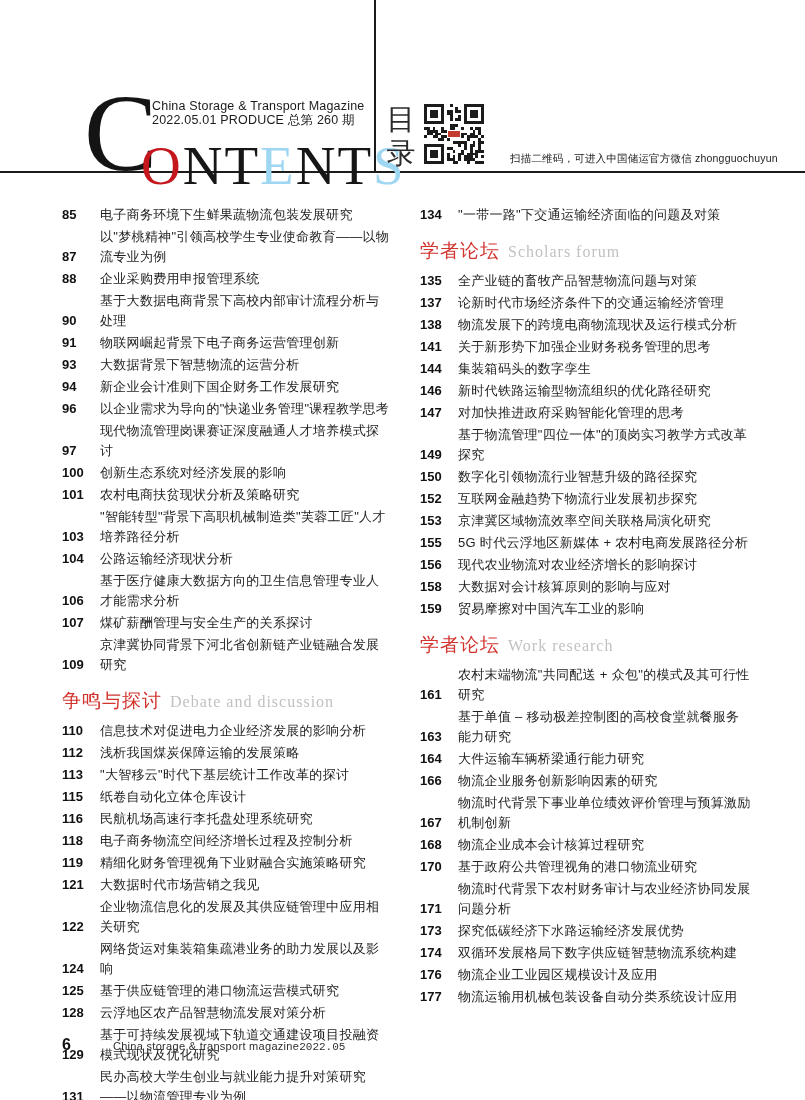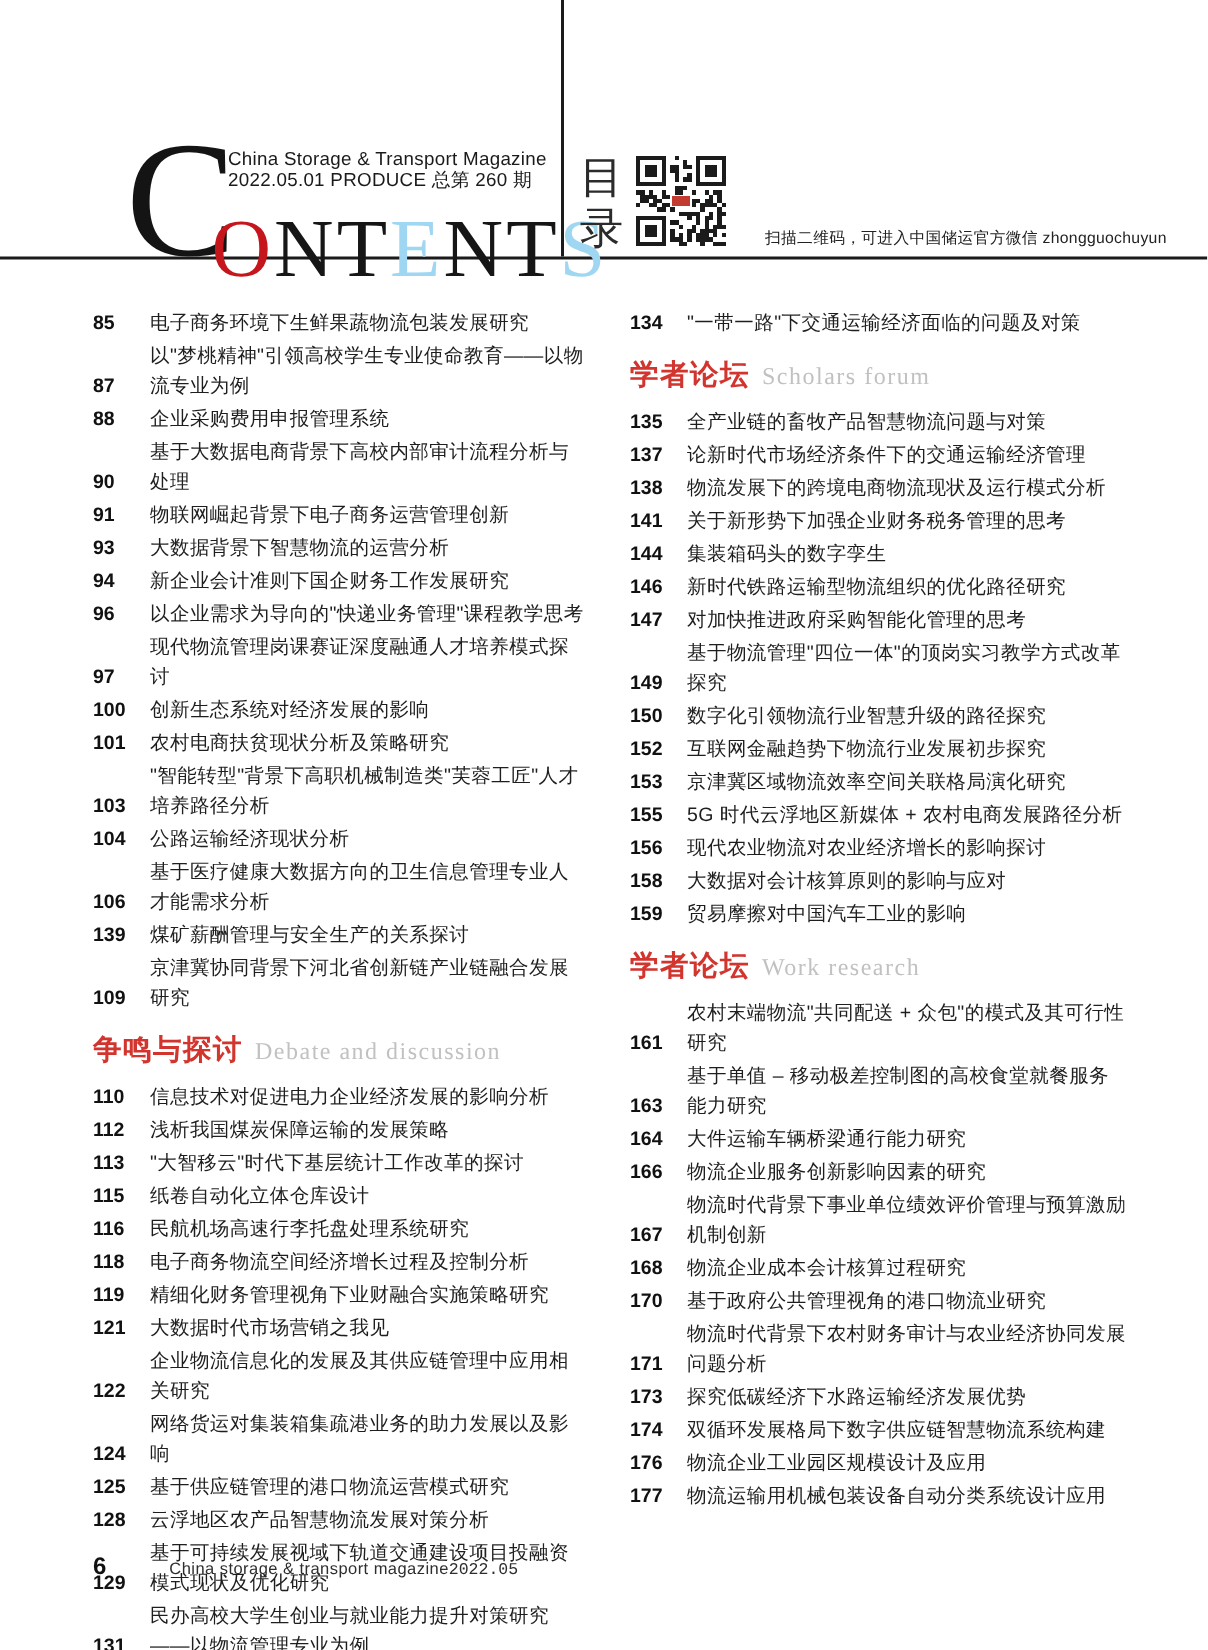--- a/index.html
+++ b/index.html
@@ -31,21 +31,21 @@
   
   .col { position:absolute; top:205px; }
   .col-left  { left:62px;  width:330px; }
   .col-right { left:420px; width:332px; }
 
   .entry { display:flex; align-items:flex-end; margin-bottom:2px; }
   .entry .num { flex:0 0 38px; font-weight:bold; font-size:13px; line-height:20px; color:#111; }
   .entry .title { flex:1; font-size:13px; line-height:20px; color:#1e1e1e; letter-spacing:.3px; }
 
   .section-head { margin-top:14px; margin-bottom:7px; line-height:24px; white-space:nowrap; }
-  .section-head .zh { color:#d2342e; font-size:19px; font-weight:bold; letter-spacing:1px; }
+  .section-head .zh { color:#d2342e; font-size:19px; font-weight:normal; letter-spacing:1px; }
   .section-head .en { font-family:"Liberation Serif", serif; font-size:16px; color:#c2c1c1;
                       margin-left:8px; letter-spacing:1px; }
 
   
   .footer { position:absolute; left:62px; top:1036px; display:flex; align-items:baseline; }
   .footer .pgnum { font-size:16px; font-weight:bold; color:#111; }
   .footer .ft-mag { margin-left:42px; font-size:11px; color:#2e2e2e; letter-spacing:.3px; }
   .footer .ft-issue { font-size:11px; color:#2e2e2e;font-family:Liberation Mono, monospace; }
 </style>
 </head>
@@ -244,21 +244,21 @@
       </div>
       <div class="entry">
         <span class="num">104</span>
         <span class="title">公路运输经济现状分析</span>
       </div>
       <div class="entry">
         <span class="num">106</span>
         <span class="title">基于医疗健康大数据方向的卫生信息管理专业人才能需求分析</span>
       </div>
       <div class="entry">
-        <span class="num">139</span>
+        <span class="num">107</span>
         <span class="title">煤矿薪酬管理与安全生产的关系探讨</span>
       </div>
       <div class="entry">
         <span class="num">109</span>
         <span class="title">京津冀协同背景下河北省创新链产业链融合发展研究</span>
       </div>
       <div class="section-head"><span class="zh">争鸣与探讨</span><span class="en">Debate and discussion</span></div>
       <div class="entry">
         <span class="num">110</span>
         <span class="title">信息技术对促进电力企业经济发展的影响分析</span>

